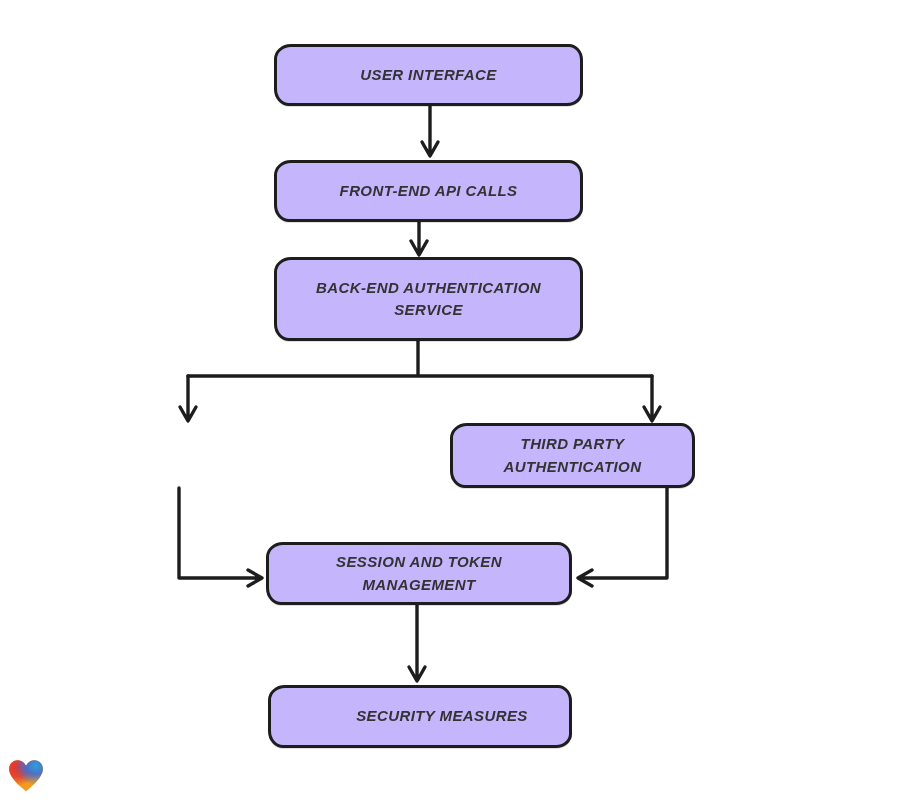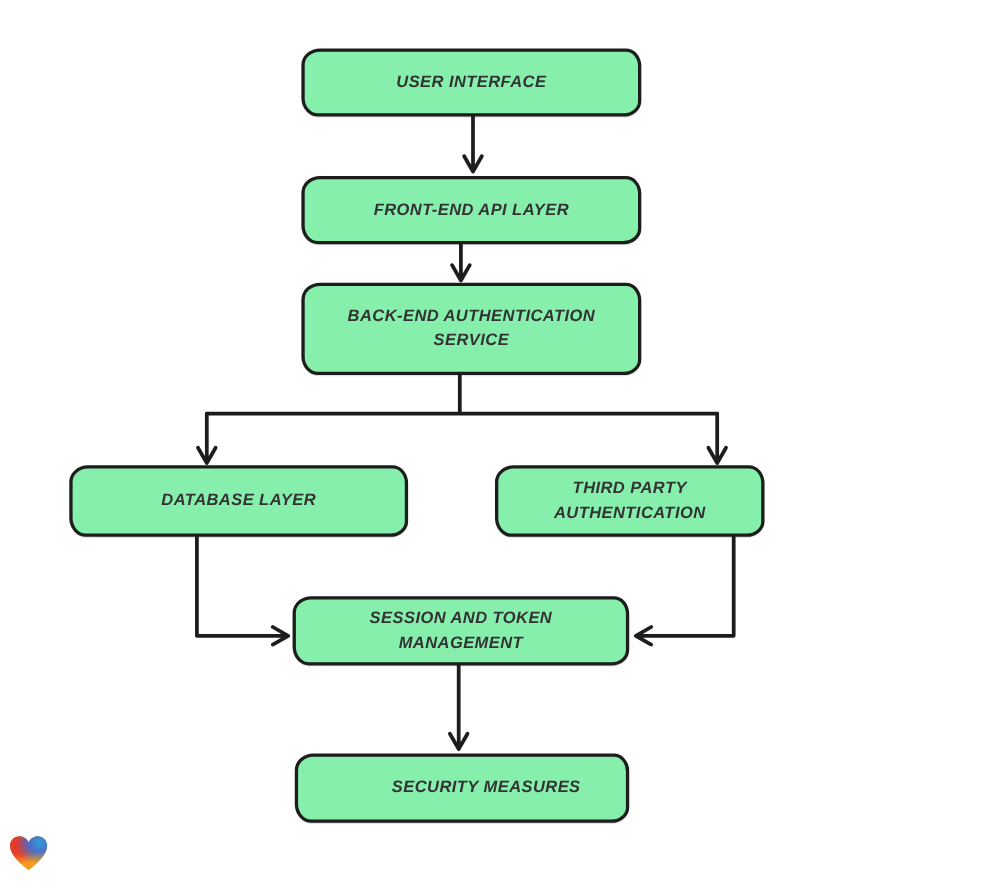--- a/index.html
+++ b/index.html
@@ -15,21 +15,21 @@
     position:absolute;
     left:0;top:0;
     width:911px;height:810px;
   }
   .node{
     position:absolute;
     display:flex;
     align-items:center;
     justify-content:center;
     text-align:center;
-    background:#86efac;
+    background:#c4b5fd;
     border:3.6px solid #1d1d1d;
     box-sizing:border-box;
     border-radius:17px 14px 16px 15px / 15px 16px 14px 17px;
     box-shadow:0 1px 0 rgba(0,0,0,0.12);
   }
   .label{
     font-style:italic;
     font-weight:600;
     font-size:15px;
     letter-spacing:.4px;
@@ -65,30 +65,27 @@
     <path d="M179 488 L179 578 L259 578 M248 570 L262 578 L248 586"></path>
     <path d="M667 488 L667 578 L581 578 M592 570 L578 578 L592 586"></path>
     <path d="M417 605 L417 678 M409 667 L417 681 L425 667"></path>
   </svg>
 
   <div class="node node--user-interface">
     <span class="label">USER INTERFACE</span>
   </div>
 
   <div class="node node--frontend-api">
-    <span class="label">FRONT-END API LAYER</span>
+    <span class="label">FRONT-END API CALLS</span>
   </div>
 
   <div class="node node--backend-auth">
     <span class="label">BACK-END AUTHENTICATION SERVICE</span>
   </div>
 
-  <div class="node node--database-layer">
-    <span class="label">DATABASE LAYER</span>
-  </div>
 
   <div class="node node--third-party-auth">
     <span class="label">THIRD PARTY AUTHENTICATION</span>
   </div>
 
   <div class="node node--session-token">
     <span class="label">SESSION AND TOKEN MANAGEMENT</span>
   </div>
 
   <div class="node node--security-measures">

